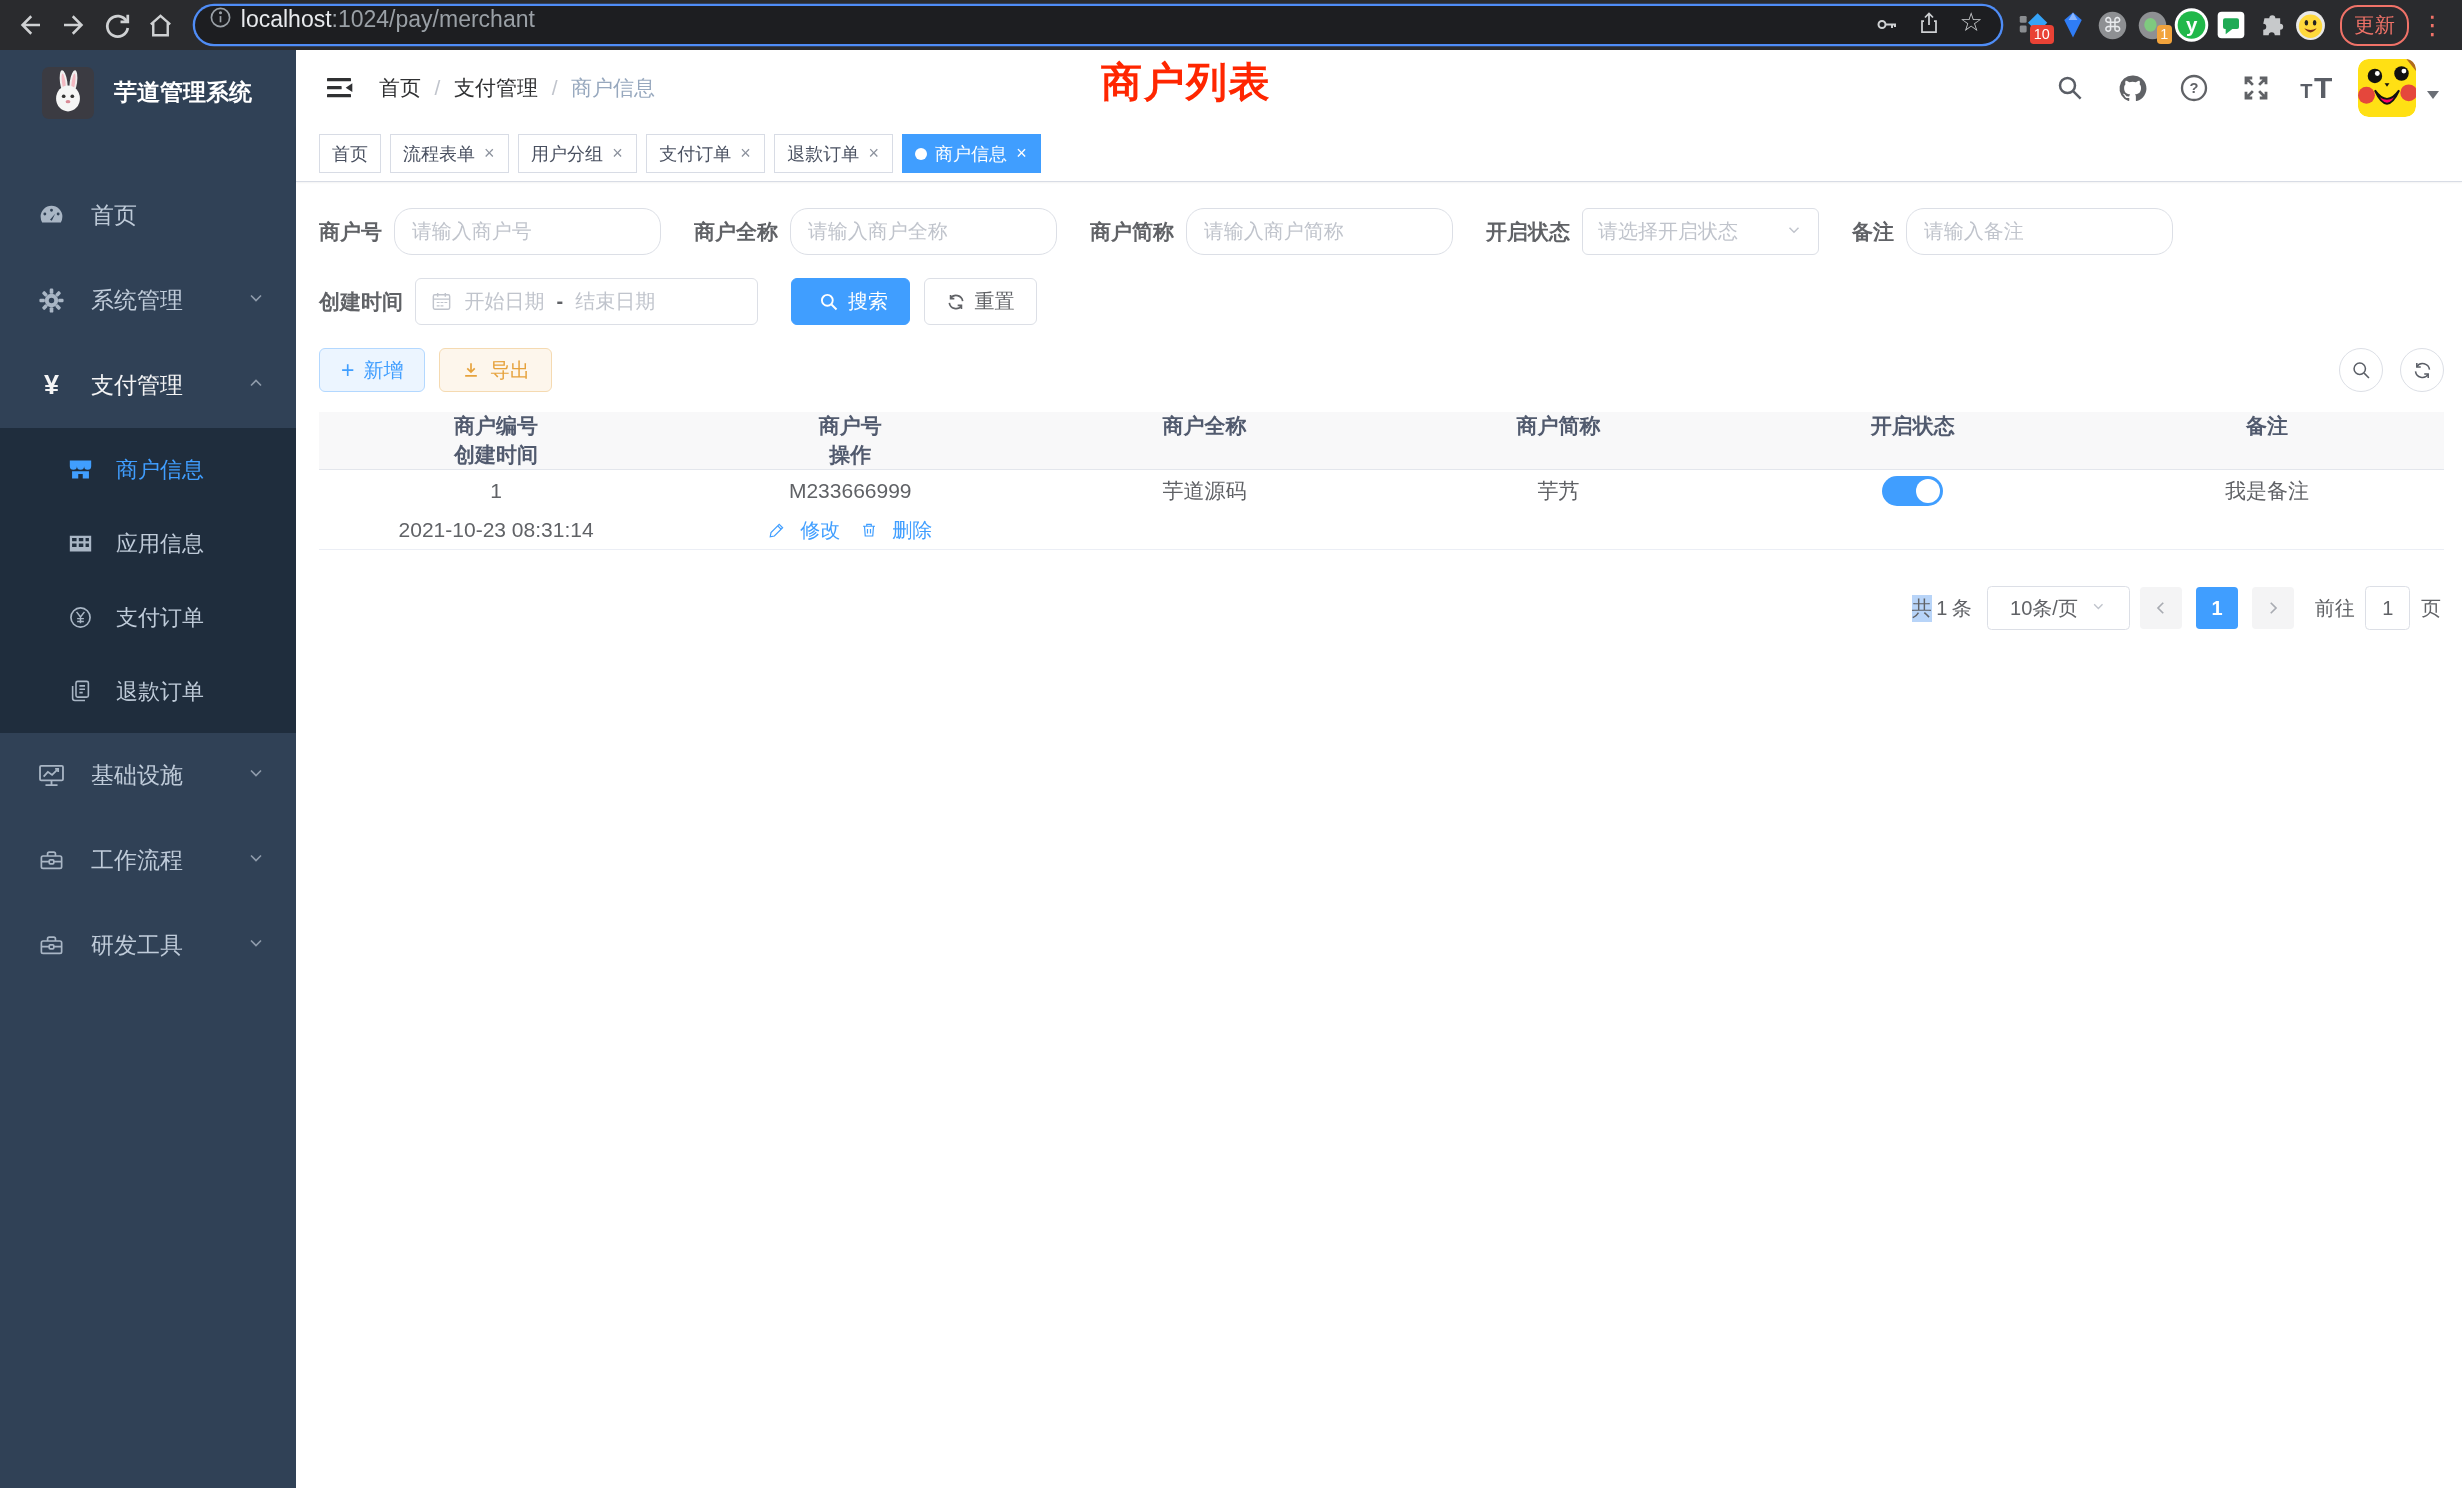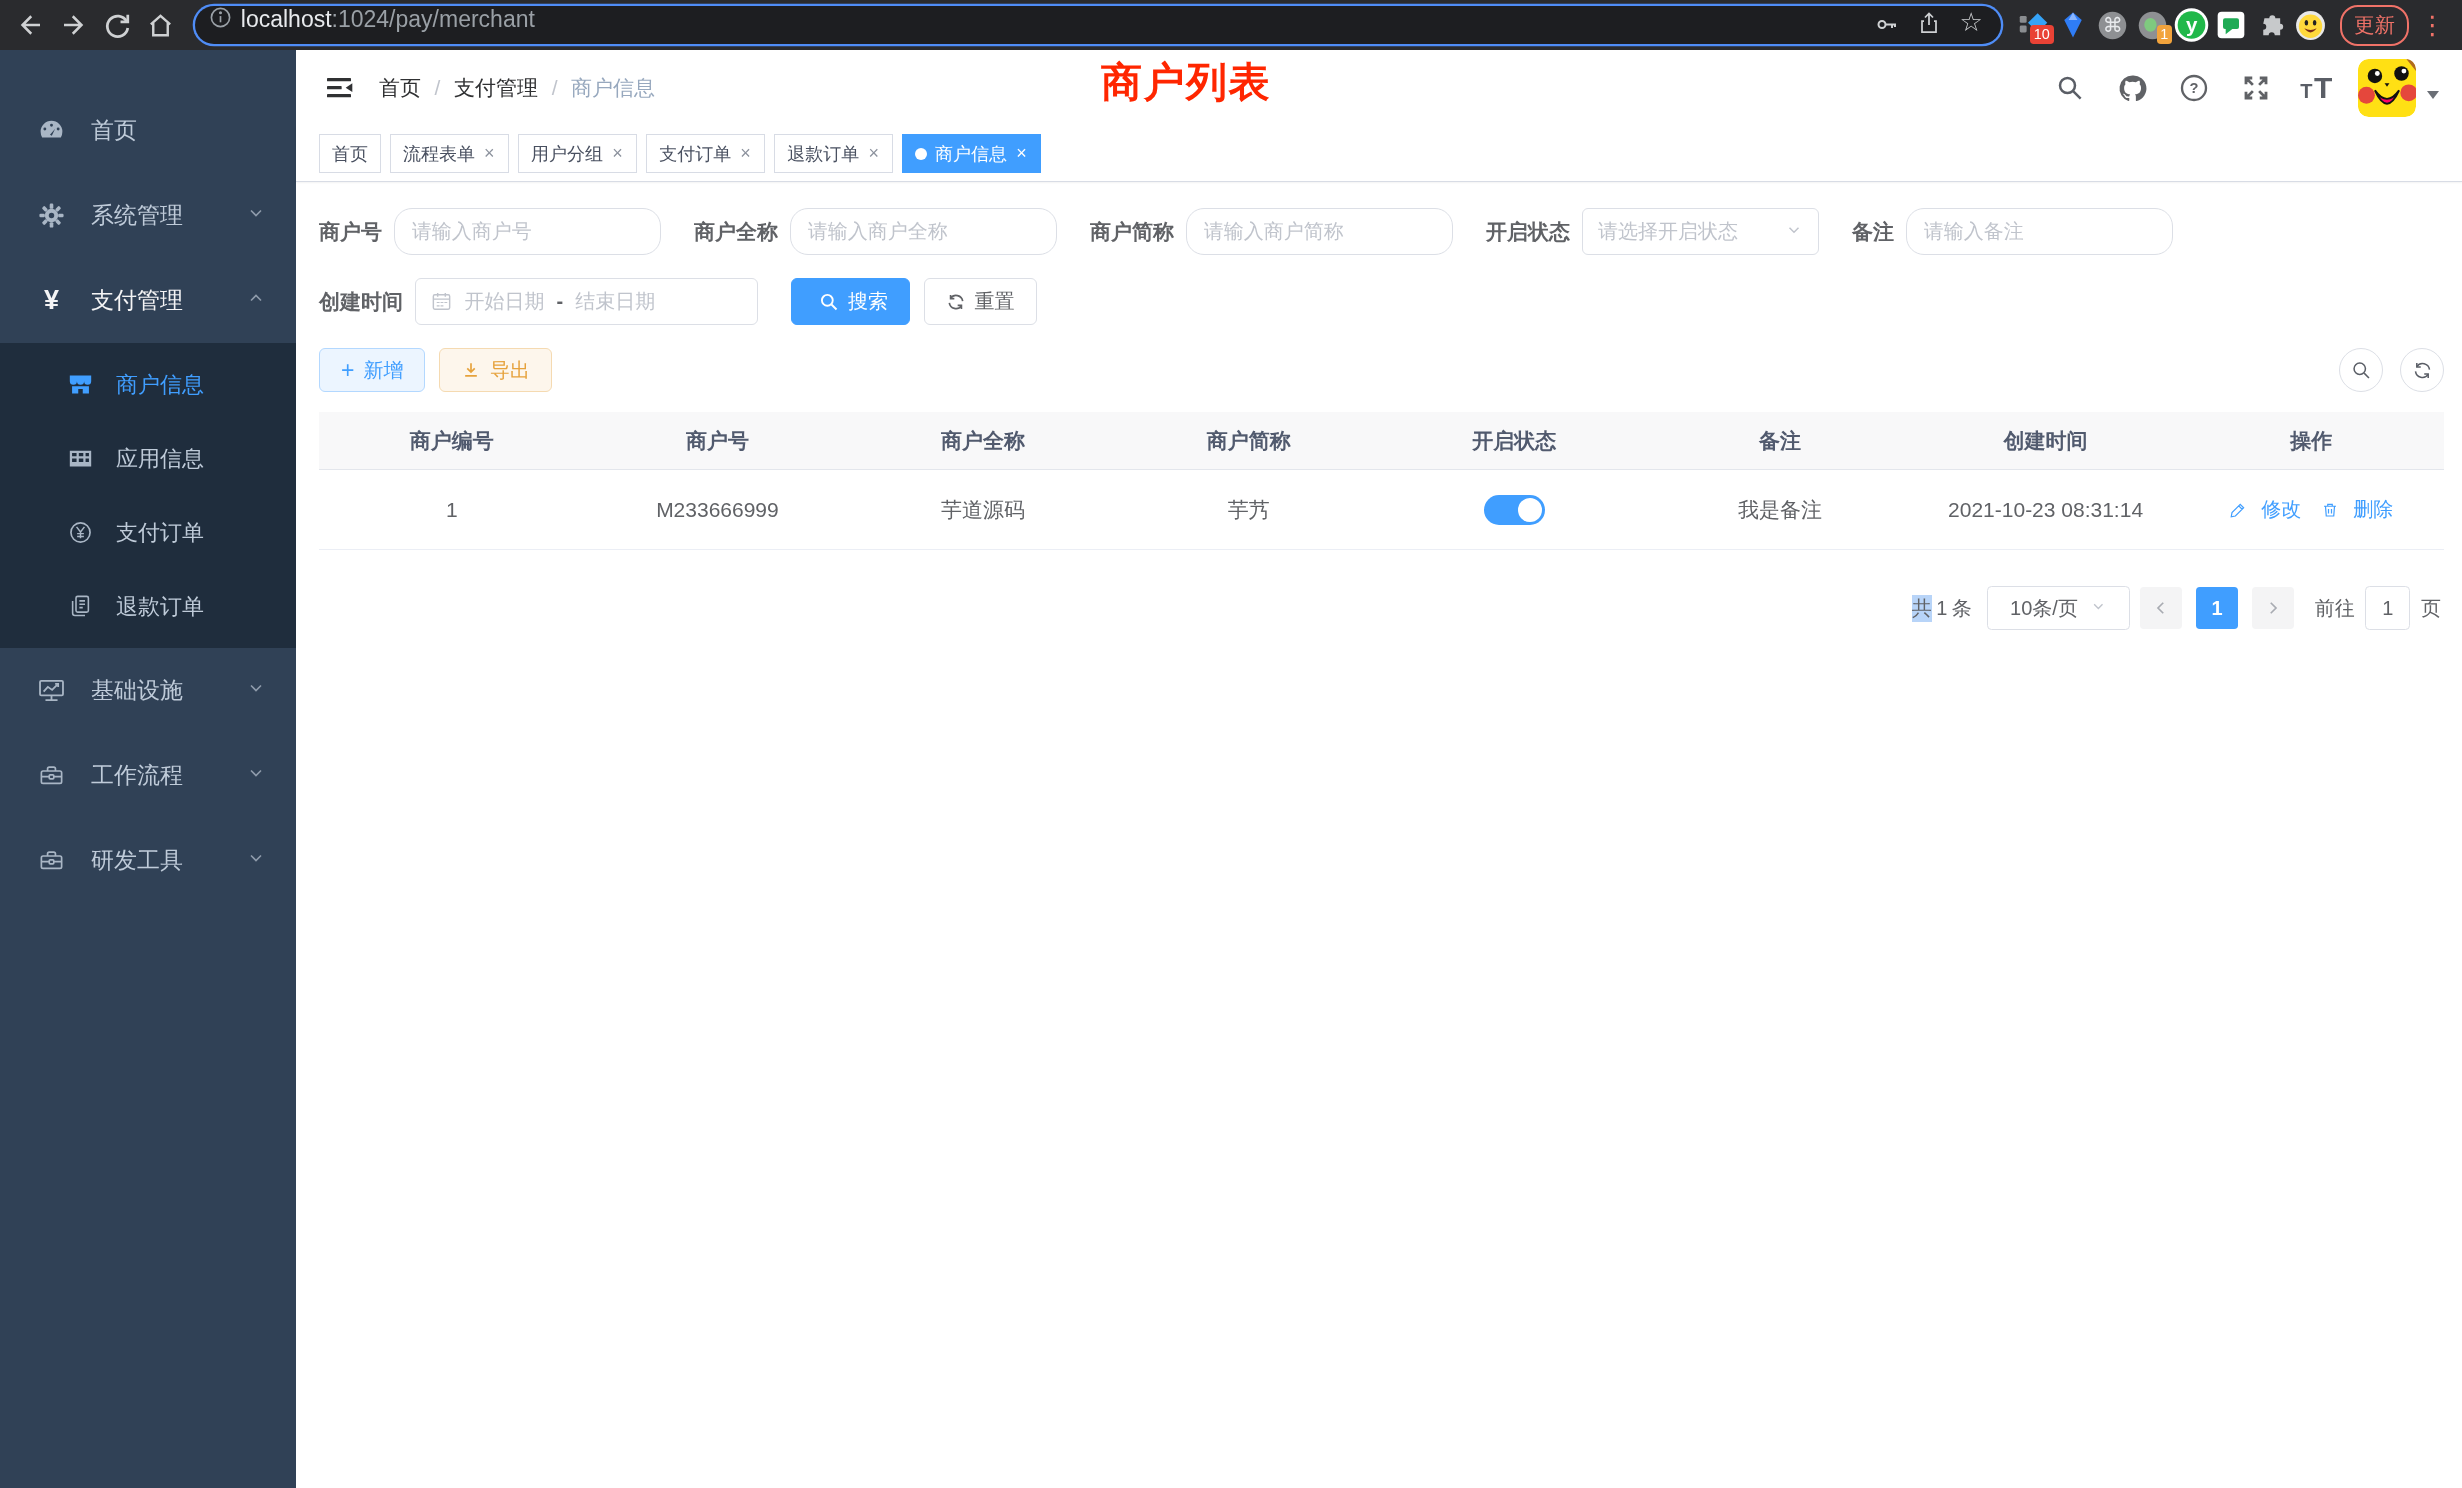--- a/index.html
+++ b/index.html
@@ -93,21 +93,21 @@
   .btn-plainyellow { background:#fdf6ec; border-color:#f5dab1; color:#e6a23c; height:44px; }
   .ml18 { margin-left:13.6px; }
 
   .toolbar-row { display:flex; align-items:center; margin:6px 0 20px 0; }
   .tool-right { margin-left:auto; display:flex; gap:16.7px; }
   .circle-btn { width:44px; height:44px; border-radius:50%; border:1.5px solid #dcdfe6; background:#fff;
     display:flex; align-items:center; justify-content:center; color:#5a5e66; cursor:pointer; }
 
   
   .table { width:100%; }
-  .t-head, .t-row { display:grid; grid-template-columns:repeat(8,1fr); align-items:center; }
+  .t-head, .t-row { display:grid; grid-template-columns:repeat(6,1fr); align-items:center; }
   .t-head { background:#f8f8f9; height:58px; border-bottom:0.8px solid #e3e6ec; }
   .th { font-size:21px; font-weight:bold; color:#515a6e; text-align:center; }
   .t-row { height:80px; border-bottom:0.8px solid #ebeef5; }
   .td { font-size:21px; color:#606266; text-align:center; display:flex; justify-content:center; align-items:center; gap:20px; }
   .switch { width:61px; height:30px; border-radius:15px; background:#409eff; position:relative; cursor:pointer; }
   .switch .knob { position:absolute; top:3px; right:3px; width:24px; height:24px; border-radius:50%; background:#fff; }
   .op-link { color:#409eff; font-size:20px; display:inline-flex; align-items:center; gap:14px; cursor:pointer; }
 
   
   .pagination { display:flex; align-items:center; justify-content:flex-end; gap:10.6px; margin:36px 3px 0 0; font-size:20px; color:#606266; }
@@ -228,20 +228,34 @@
       <path d="M15 28 q9 12 18 0 q-9 5 -18 0z" fill="#7a2a14"></path>
     </svg>
   </div>
   <div class="update-pill">更新</div>
   <div class="overflow">⋮</div>
 </div>
 
 <div class="app">
 
   <div class="sidebar">
+    <div class="logo-row">
+      <svg class="logo-img" viewBox="0 0 48 48">
+        <rect width="48" height="48" rx="6" fill="#3b3b42"></rect>
+        <ellipse cx="20" cy="14" rx="3.4" ry="11" fill="#efefef" transform="rotate(-8 20 14)"></ellipse>
+        <ellipse cx="29" cy="14" rx="3.4" ry="11" fill="#efefef" transform="rotate(8 29 14)"></ellipse>
+        <ellipse cx="20" cy="14" rx="1.6" ry="8" fill="#f3b9c2" transform="rotate(-8 20 14)"></ellipse>
+        <ellipse cx="29" cy="14" rx="1.6" ry="8" fill="#f3b9c2" transform="rotate(8 29 14)"></ellipse>
+        <ellipse cx="24" cy="29" rx="11" ry="12" fill="#f5f5f5"></ellipse>
+        <circle cx="20" cy="27" r="1.7" fill="#333"></circle>
+          <circle cx="28" cy="27" r="1.7" fill="#333"></circle>
+        <ellipse cx="24" cy="32" rx="2.2" ry="1.5" fill="#d98a96"></ellipse>
+      </svg>
+      <div class="app-title">芋道管理系统</div>
+    </div>
 
     <div class="menu">
       <div class="m-item">
         <span class="mi-icon">
           <svg width="29" height="29" viewBox="0 0 48 48" fill="currentColor">
               <path d="M24 8 A18 18 0 0 0 6 26 a18 18 0 0 0 2.6 9.4 h30.8 A18 18 0 0 0 42 26 18 18 0 0 0 24 8 z M24 13 a2.4 2.4 0 1 1 0 4.8 2.4 2.4 0 0 1 0-4.8z M13 19 a2.4 2.4 0 1 1 0 4.8 2.4 2.4 0 0 1 0-4.8z M35 19 a2.4 2.4 0 1 1 0 4.8 2.4 2.4 0 0 1 0-4.8z M21.5 31 l8.5-10 -5.5 11.5z" fill-rule="evenodd"></path>
             </svg>
         </span>
         <span class="mi-label">首页</span>
       </div>

